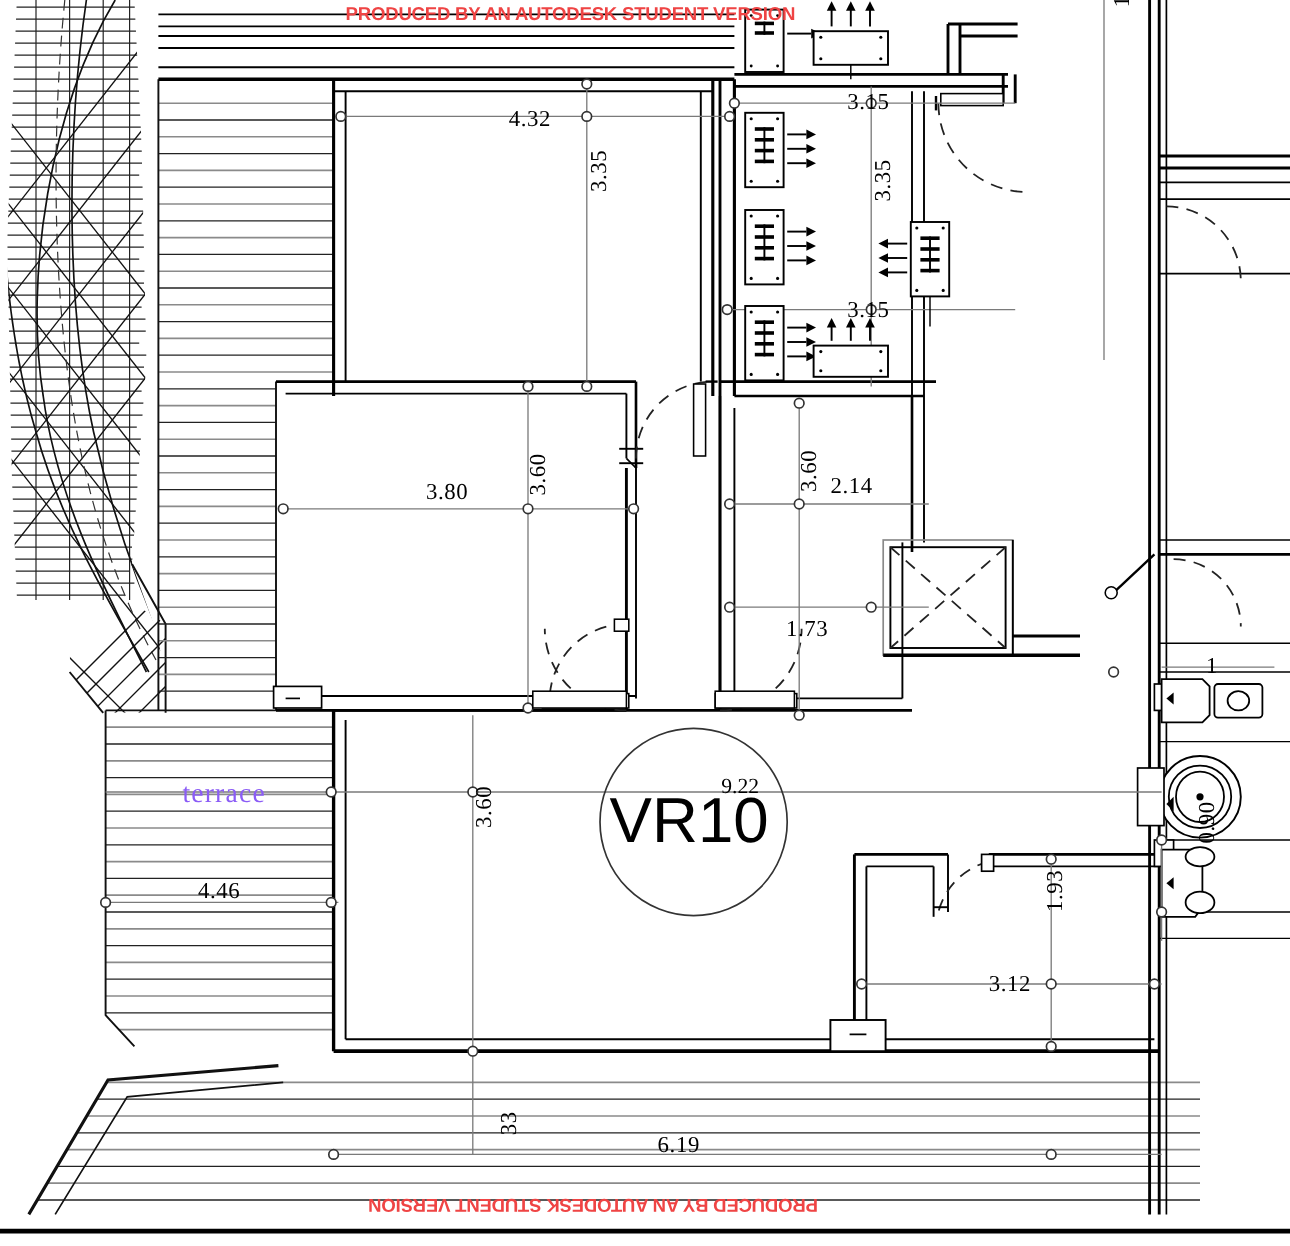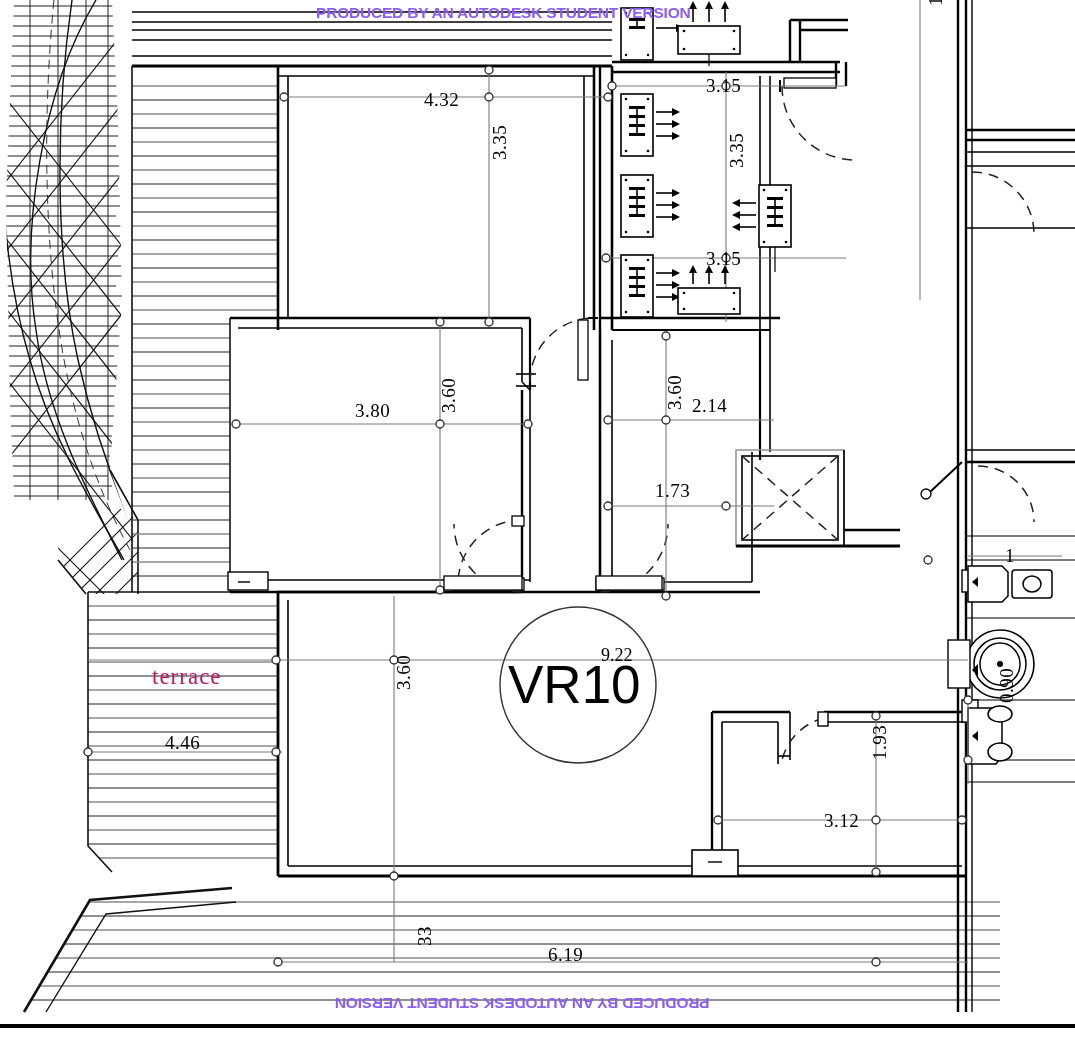--- a/index.html
+++ b/index.html
@@ -12,46 +12,44 @@
   }
   #plan { position:absolute; left:0; top:0; width:1075px; height:1038px; }
 
   
   .wm {
     position:absolute;
     font-family:"Liberation Sans", sans-serif;
     font-weight:bold;
     font-size:15.5px;
     letter-spacing:-0.2px;
-    color:#8b5cf6;
+    color:#ef4444;
     white-space:nowrap;
-    margin-left:28px;
   }
   .wm-top { left:288px; top:4px; }
   .wm-bot { left:307px; top:994px; transform:rotate(180deg); transform-origin:center center; }
 
   
   .dim {
     position:absolute;
     font-family:"Liberation Serif", serif;
     font-size:19px;
     color:#000;
     white-space:nowrap;
     letter-spacing:0.5px;
   }
   .dim.v { transform:rotate(-90deg); transform-origin:left top; }
 
   .roomlabel {
     position:absolute;
     font-family:"Liberation Serif", serif;
     font-size:23px;
-    color:#be185d;
+    color:#8b5cf6;
     white-space:nowrap;
     letter-spacing:1px;
-    margin-top:16px;
   }
   .vr10 {
     position:absolute;
     font-family:Liberation Sans, sans-serif;
     font-size:53px;
     color:#000;
     white-space:nowrap;
     letter-spacing:0px;
   }
   .tinynum {
@@ -714,21 +712,21 @@
 <div id="dim-layer">
     <div class="dim" style="left: 424px; top: 89px;">4.32</div>
     <div class="dim" style="left: 706px; top: 75px;">3.15</div>
     <div class="dim v" style="left: 489px; top: 160px;">3.35</div>
     <div class="dim v" style="left: 726px; top: 168px;">3.35</div>
     <div class="dim" style="left: 706px; top: 248px;">3.15</div>
     <div class="dim" style="left: 355px; top: 400px; text-align: right;">3.80</div>
     <div class="dim v" style="left: 438px; top: 413px;">3.60</div>
     <div class="dim" style="left: 668px; top: 395px; margin-left: 24px;">2.14</div>
     <div class="dim v" style="left: 664px; top: 410px;">3.60</div>
-    <div class="dim" style="left: 655px; top: 480px;">1.73</div>
+    <div class="dim" style="left: 655px; top: 514px;">1.73</div>
     <div class="dim v" style="left: 393px; top: 690px;">3.60</div>
     <div class="dim" style="left: 165px; top: 732px;">4.46</div>
     <div class="dim" style="left: 824px; top: 810px; text-align: center;">3.12</div>
     <div class="dim v" style="left: 869px; top: 760px;">1.93</div>
     <div class="dim" style="left: 548px; top: 944px;">6.19</div>
     <div class="dim v" style="left: 414px; top: 946px;">33</div>
     <div class="dim v" style="left: 925px; top: 6px;">14</div>
     <div class="dim v" style="left: 996px; top: 703px;">0.90</div>
     <div class="dim" style="left: 1005px; top: 545px;">1</div>
   </div>

